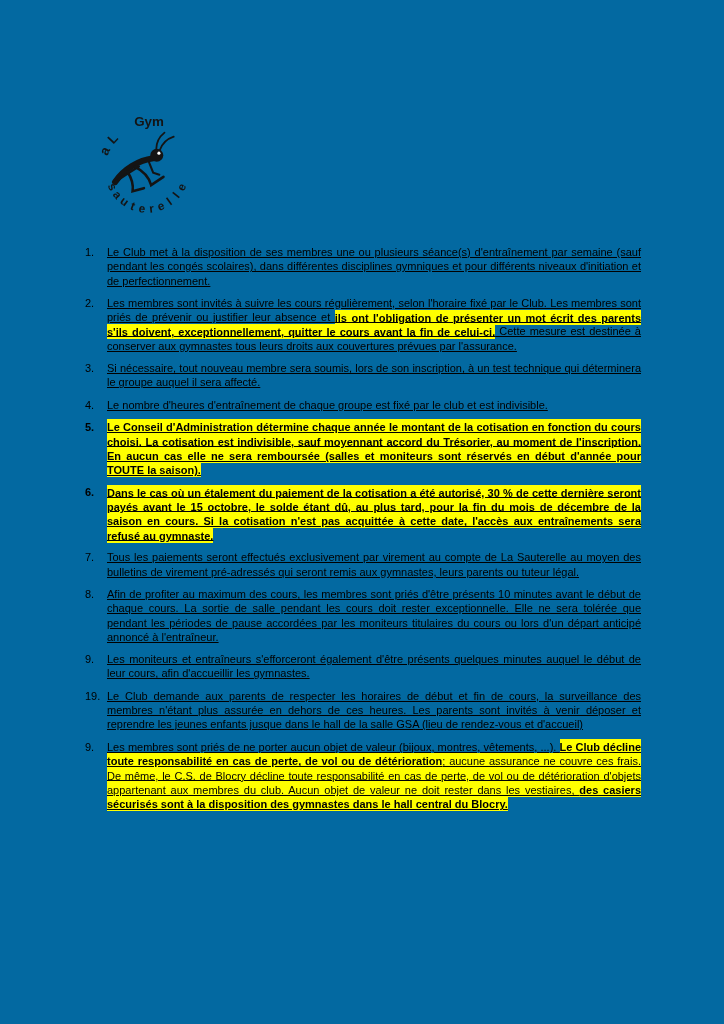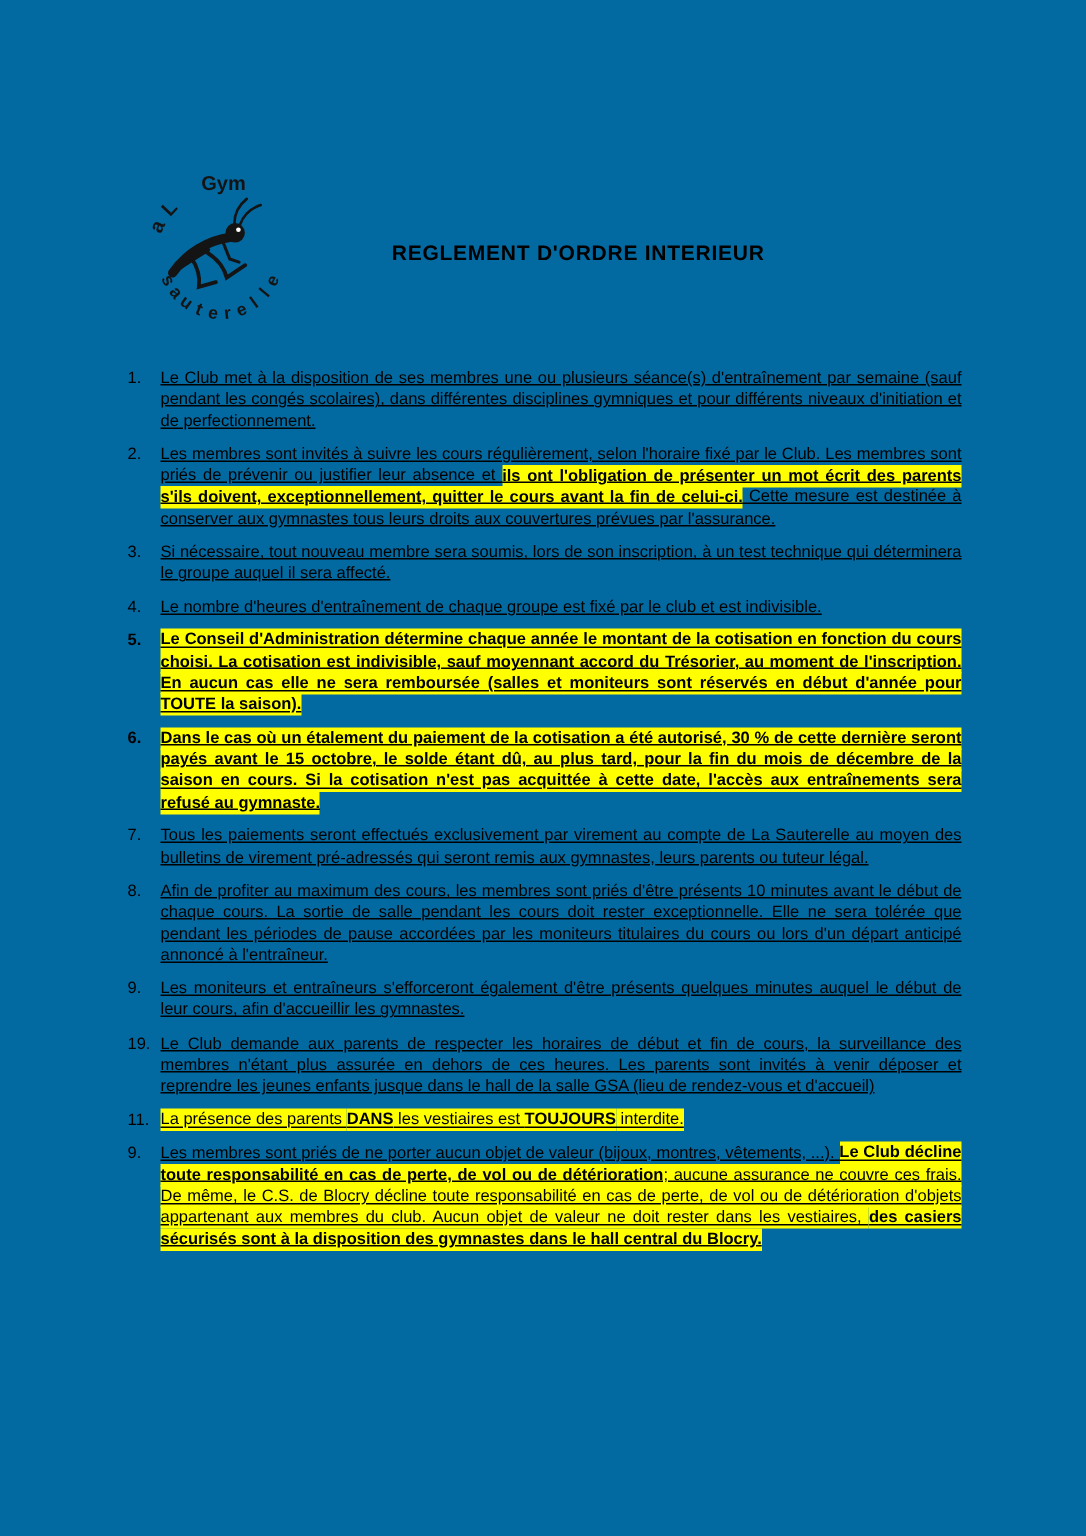--- a/index.html
+++ b/index.html
@@ -56,21 +56,20 @@
             <circle cx="56.5" cy="42" r="6.3" fill="#141414" stroke="none"></circle>
             <circle cx="58.6" cy="40" r="1.5" fill="#ffffff" stroke="none"></circle>
             <path d="M59.5,37 C62,30 67,26 73,24" stroke-width="1.7"></path>
             <path d="M56,36 C56,29 59,24 64,20" stroke-width="1.7"></path>
             <path d="M35,53 C43,57 49,63 51,71 L63,63" stroke-width="2.5"></path>
             <path d="M28,58 C32,64 34,70 33,77 L44,74" stroke-width="2.5"></path>
             <path d="M49,49 L53,59 L59,61" stroke-width="2"></path>
           </g>
         </svg>
       </div>
-      <h1 class="doc-title">REGLEMENT D'ORDRE INTERIEUR</h1>
     </div>
     <div id="rules-list">
         <div class="item">
           <span class="num">1.</span>
           <div class="body"><span>Le Club met à la disposition de ses membres une ou plusieurs séance(s) d'entraînement par semaine (sauf pendant les congés scolaires), dans différentes disciplines gymniques et pour différents niveaux d'initiation et de perfectionnement.</span></div>
         </div>
         <div class="item">
           <span class="num">2.</span>
           <div class="body"><span>Les membres sont invités à suivre les cours régulièrement, selon l'horaire fixé par le Club. Les membres sont priés de prévenir ou justifier leur absence et </span><span class="b hl">ils ont l'obligation de présenter un mot écrit des parents s'ils doivent, exceptionnellement, quitter le cours avant la fin de celui-ci.</span><span> Cette mesure est destinée à conserver aux gymnastes tous leurs droits aux couvertures prévues par l'assurance.</span></div>
         </div>
@@ -100,22 +99,18 @@
         </div>
         <div class="item">
           <span class="num">9.</span>
           <div class="body"><span>Les moniteurs et entraîneurs s'efforceront également d'être présents quelques minutes auquel le début de leur cours, afin d'accueillir les gymnastes.</span></div>
         </div>
         <div class="item">
           <span class="num">19.</span>
           <div class="body"><span>Le Club demande aux parents de respecter les horaires de début et fin de cours, la surveillance des membres n'étant plus assurée en dehors de ces heures. Les parents sont invités à venir déposer et reprendre les jeunes enfants jusque dans le hall de la salle GSA (lieu de rendez-vous et d'accueil)</span></div>
         </div>
         <div class="item">
-          <span class="num">11.</span>
-          <div class="body"><span class="hl">La présence des parents </span><span class="b hl">DANS</span><span class="hl"> les vestiaires est </span><span class="b hl">TOUJOURS</span><span class="hl"> interdite.</span></div>
-        </div>
-        <div class="item">
           <span class="num">9.</span>
           <div class="body"><span>Les membres sont priés de ne porter aucun objet de valeur (bijoux, montres, vêtements, ...). </span><span class="b hl">Le Club décline toute responsabilité en cas de perte, de vol ou de détérioration</span><span class="hl">; aucune assurance ne couvre ces frais. De même, le C.S. de Blocry décline toute responsabilité en cas de perte, de vol ou de détérioration d'objets appartenant aux membres du club. Aucun objet de valeur ne doit rester dans les vestiaires, </span><span class="b hl">des casiers sécurisés sont à la disposition des gymnastes dans le hall central du Blocry.</span></div>
         </div>
       </div>
   </div>
 </div>
 
 </body></html>

